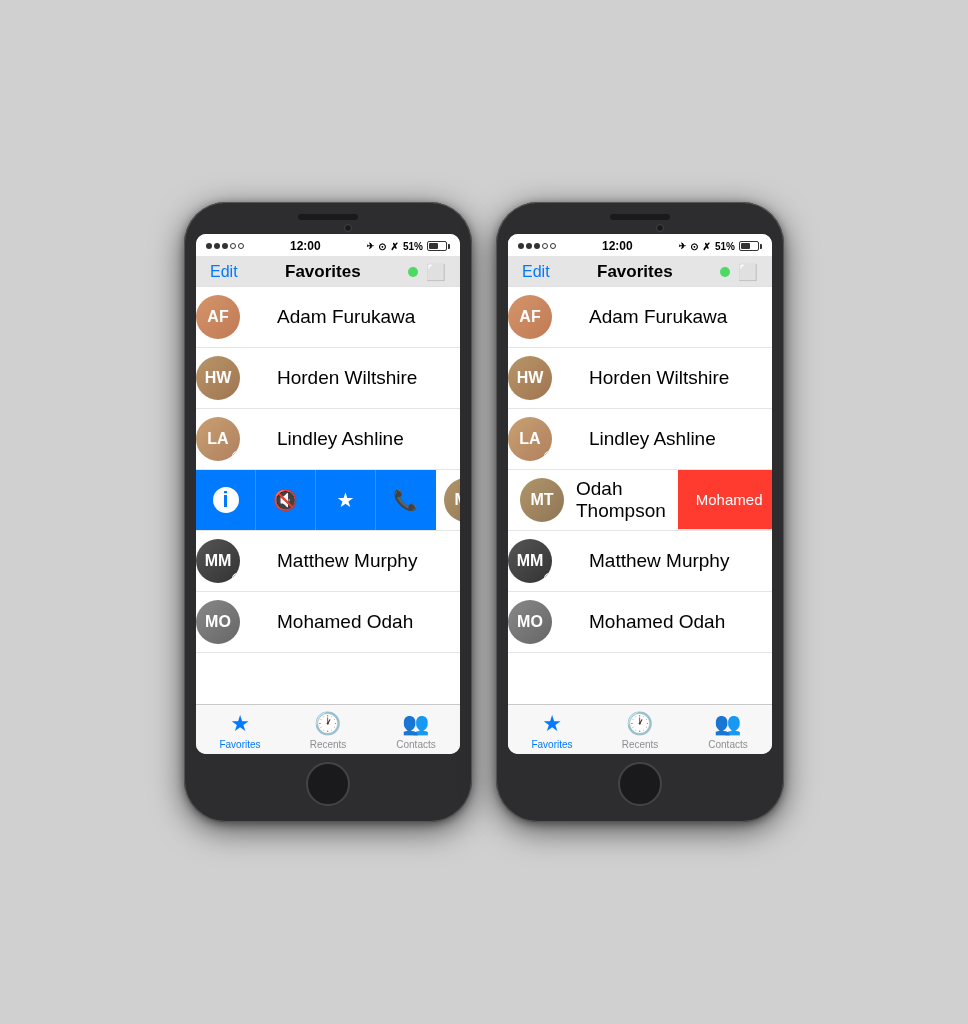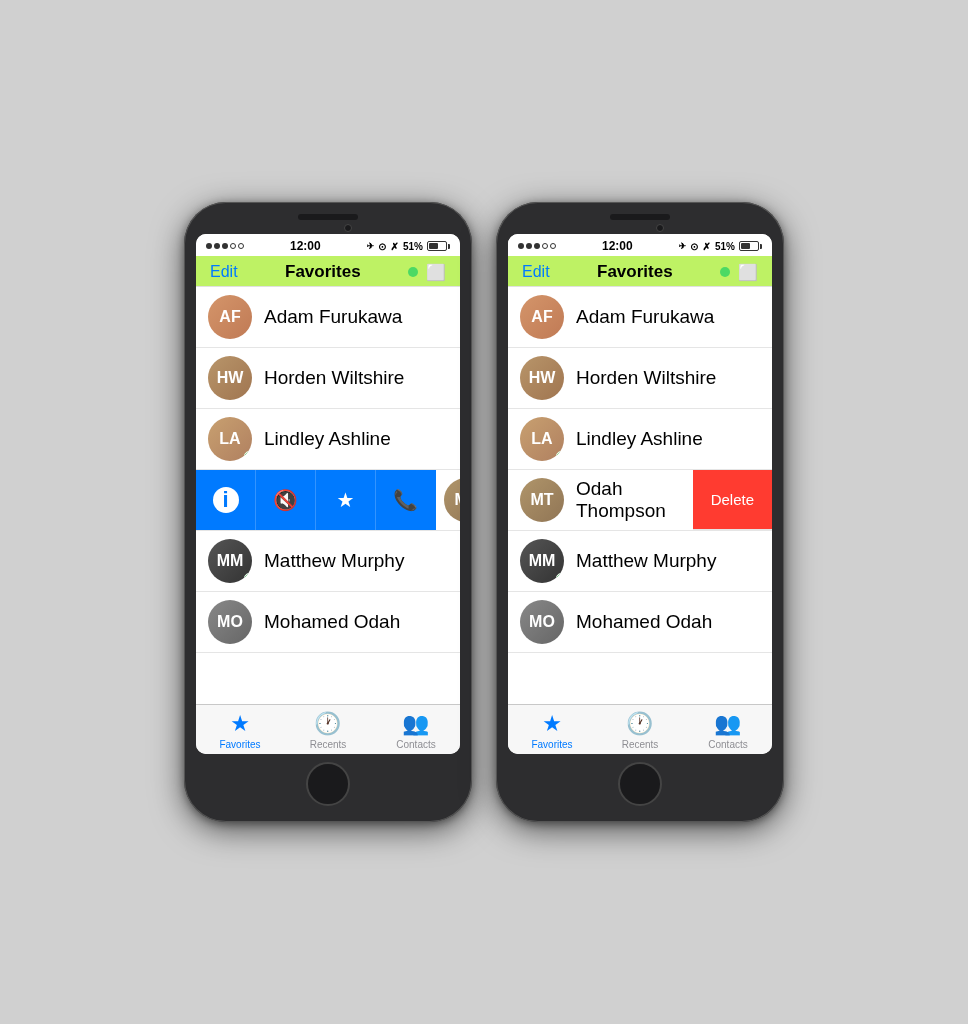--- a/index.html
+++ b/index.html
@@ -146,21 +146,21 @@
       border-radius: 0 1px 1px 0;
     }
 
     
     .nav-bar {
       display: flex;
       align-items: center;
       justify-content: space-between;
       padding: 6px 14px 4px;
       border-bottom: 1px solid #e0e0e0;
-      background: #bef264;
+      background: #e5e5e5;
     }
 
     .nav-edit {
       color: #007AFF;
       font-size: 16px;
       font-weight: 400;
     }
 
     .nav-title {
       font-size: 17px;
@@ -189,24 +189,25 @@
     
     .contact-list {
       flex: 1;
       overflow-y: auto;
       background: #fff;
     }
 
     .contact-row {
       display: flex;
       align-items: center;
-      padding: 8px 12px;
+      padding: 8px 0;
       border-bottom: 1px solid #e5e5e5;
       position: relative;
       min-height: 58px;
+      gap: 25px;
     }
 
     .avatar {
       width: 44px;
       height: 44px;
       border-radius: 50%;
       overflow: hidden;
       flex-shrink: 0;
       margin-right: 12px;
       background: #ccc;
@@ -519,21 +520,21 @@
           <span class="contact-name">Lindley Ashline</span>
         </div>
 
         <div style="display:flex; border-bottom:1px solid #e5e5e5; min-height:58px;">
           <div style="flex:1; display:flex; align-items:center; padding:8px 12px; background:#fff; min-height:58px;">
             <div class="avatar face-matt">
               <span class="avatar-text">MT</span>
             </div>
             <span class="contact-name">Odah Thompson</span>
           </div>
-          <div class="delete-btn">Delete</div>
+          <div class="delete-btn">Mohamed</div>
         </div>
 
         <div class="contact-row">
           <div class="avatar face-matthew" style="position:relative;">
             <span class="avatar-text">MM</span>
             <div class="online-dot"></div>
           </div>
           <span class="contact-name">Matthew Murphy</span>
         </div>
 

